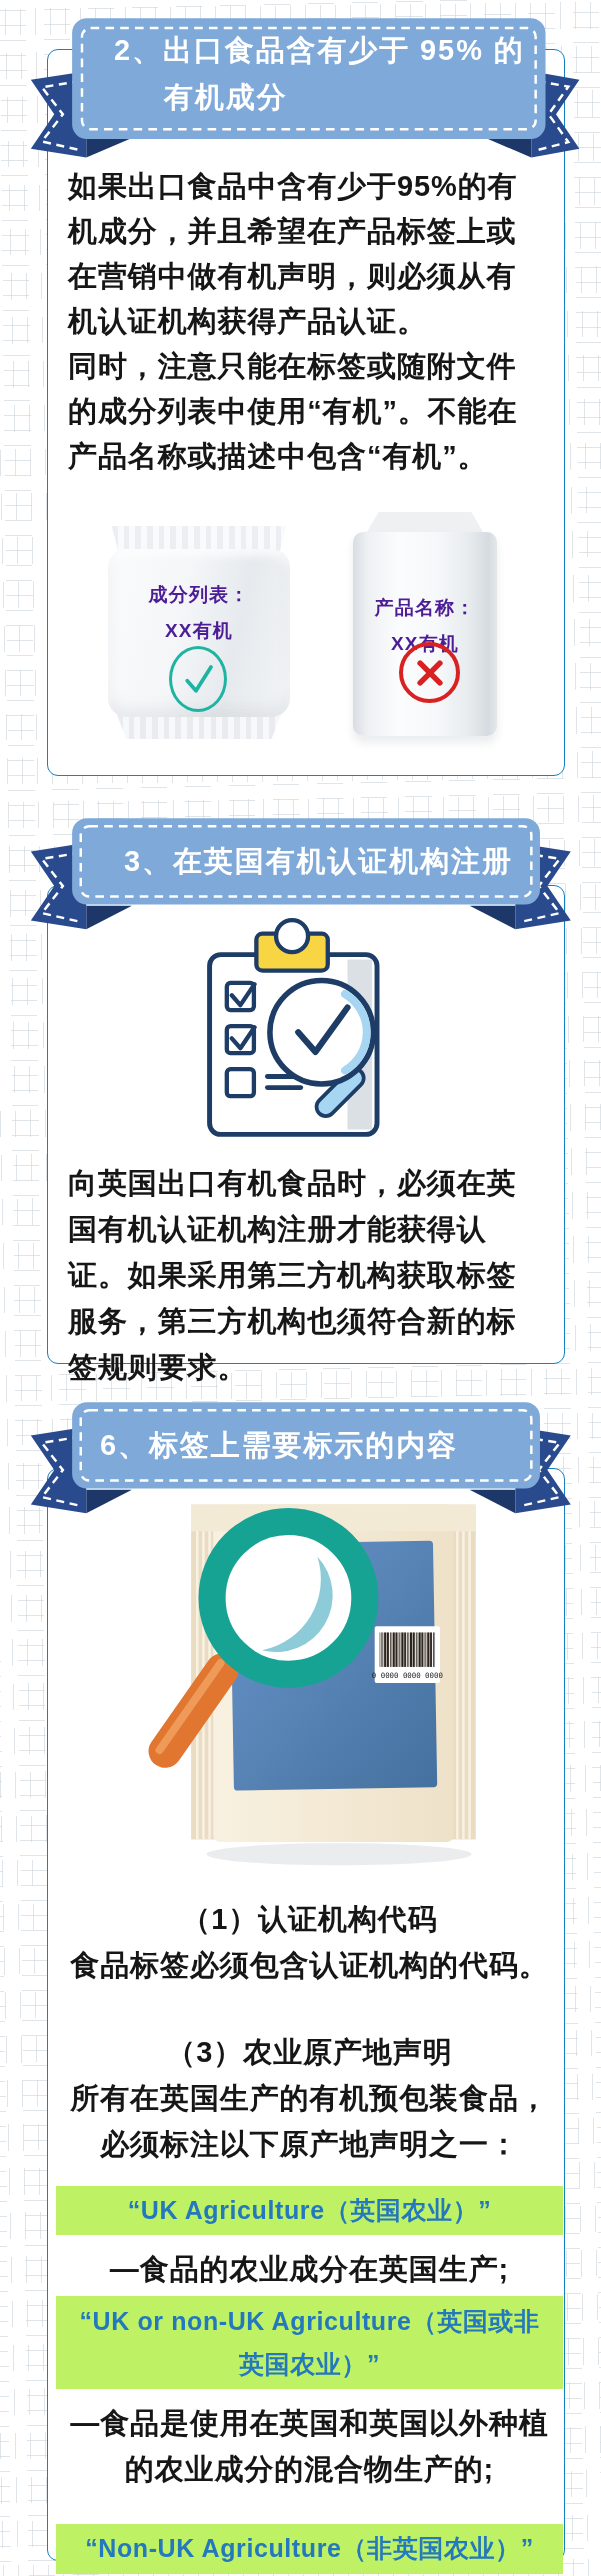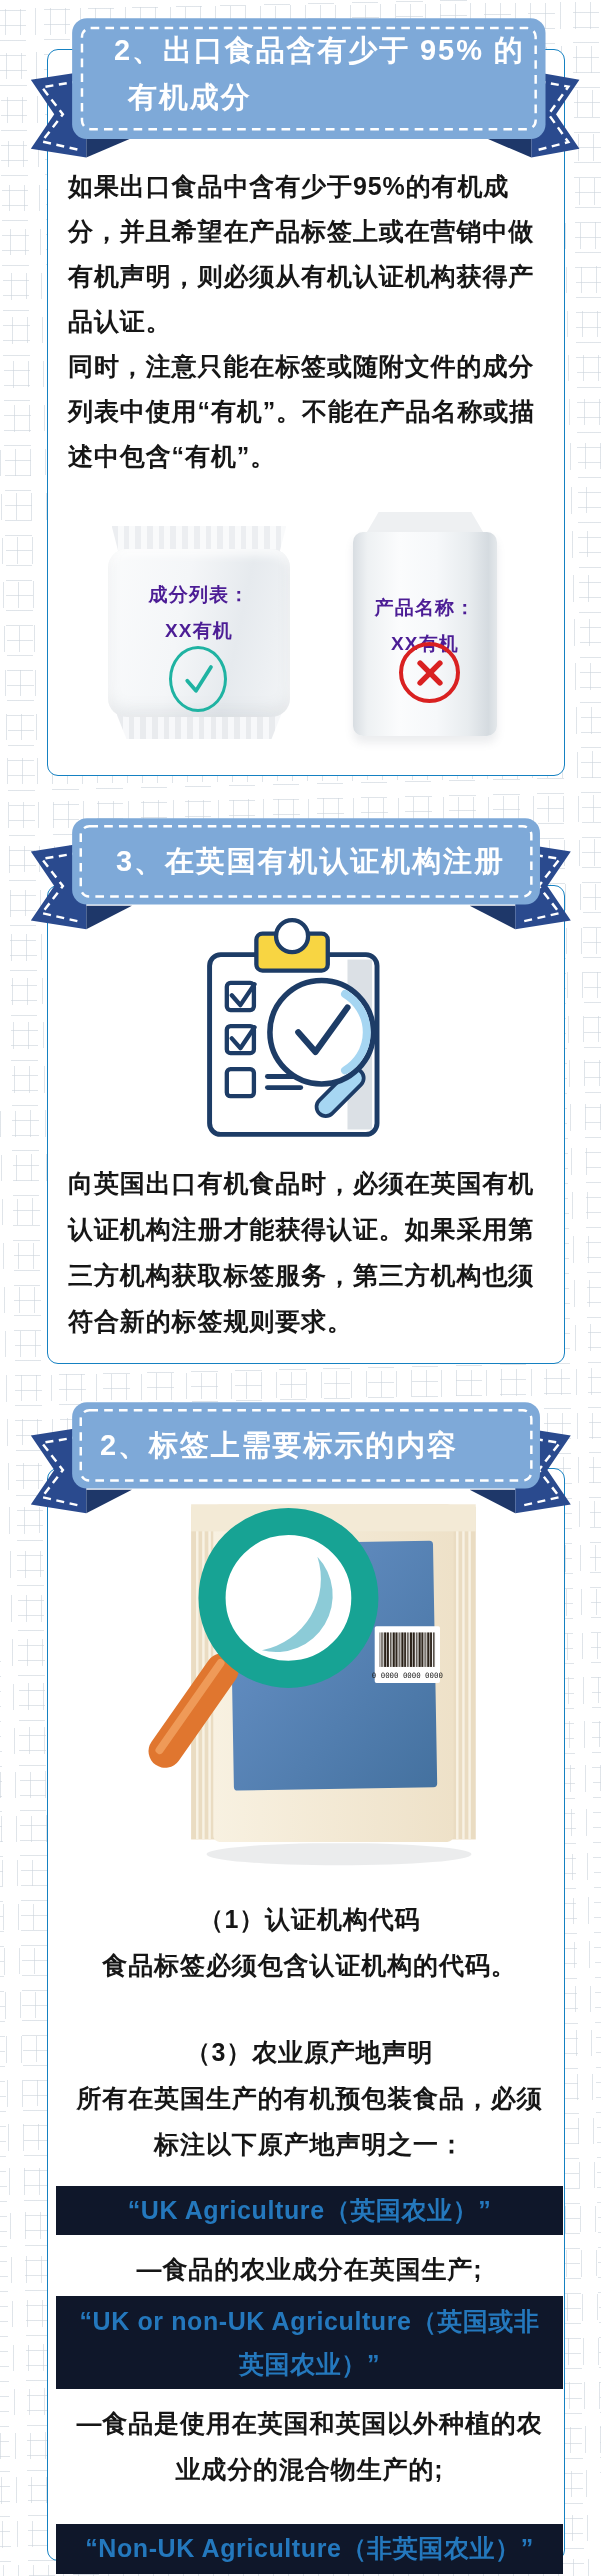--- a/index.html
+++ b/index.html
@@ -27,37 +27,37 @@
   #banner2-svg { top:12.3px; }
   #banner3-svg { top:813px; }
   #banner4-svg { top:1397px; }
 
   .banner-text {
     position:absolute; z-index:3; color:#ffffff; font-weight:700;
     font-size:29px; letter-spacing:1.9px; white-space:nowrap;
   }
   #banner2-text { left:72px; top:27px; width:474px; line-height:47px; }
   #banner2-text .l1 { padding-left:42px; }
-  #banner2-text .l2 { padding-left:56px; }
-  #banner3-text { left:72px; top:818px; width:468px; height:84px; line-height:86px; padding-left:44px; box-sizing:border-box; }
+  #banner2-text .l2 { padding-left:92px; }
+  #banner3-text { left:80px; top:818px; width:468px; height:84px; line-height:86px; padding-left:44px; box-sizing:border-box; }
   #banner4-text { left:72px; top:1402px; width:468px; height:86px; line-height:86px; padding-left:28px; box-sizing:border-box; }
 
   .para {
-    margin:0; font-size:25px; line-height:45px; color:#161616;
+    margin:0; font-size:29px; line-height:45px; color:#161616;
     font-weight:600; letter-spacing:0.9px;
   }
   .box2-text { position:absolute; left:68px; top:164px; width:476px; z-index:3; }
   .box3-text { position:absolute; left:68px; top:1160px; width:476px; z-index:3; }
   .box3-text .para, .box4-flow .para { line-height:46px; }
 
   .box4-flow { position:absolute; left:56px; top:1896px; width:507px; z-index:3;text-align:center; }
   .box4-flow .pad { padding:0 12.3px; }
   .gap-lg { margin-top:41px; }
   .claim {
-    background:#0f172a; color:#2478bd; font-size:25px; font-weight:700;
+    background:#bef264; color:#2478bd; font-size:25px; font-weight:700;
     letter-spacing:0.6px; padding:1.2px 18.5px; line-height:47px;
   }
   #claim2 { line-height:43px; padding:3.7px 18.5px; }
   .claim-desc { margin-top:11px; }
   #claim1 { margin-top:18.5px; }
   #claim2 { margin-top:4px; }
   #claim3 { margin-top:32px; }
 
   
   .pouch { position:absolute; z-index:3; }
@@ -202,21 +202,21 @@
   <svg class="banner-svg" id="banner4-svg" width="601" height="130" viewBox="0 0 975 210">
     <polygon points="140,150 214,150 140,188" fill="#1e3769"></polygon>
     <polygon points="836,150 762,150 836,188" fill="#1e3769"></polygon>
     <polygon points="140,48 50,62 88,118 50,174 140,188" fill="#2a4a8e"></polygon>
     <polyline points="130,64 68,74 102,118 68,162 130,176" fill="none" stroke="#ffffff" stroke-width="4" stroke-dasharray="13 9"></polyline>
     <polygon points="836,48 926,62 888,118 926,174 836,188" fill="#2a4a8e"></polygon>
     <polyline points="846,64 908,74 874,118 908,162 846,176" fill="none" stroke="#ffffff" stroke-width="4" stroke-dasharray="13 9"></polyline>
     <rect x="117" y="8" width="759" height="140" rx="24" fill="#7ea9d8"></rect>
     <rect x="131" y="21" width="731" height="114" rx="14" fill="none" stroke="#ffffff" stroke-width="4" stroke-dasharray="14 10"></rect>
   </svg>
-  <div class="banner-text" id="banner4-text">2、标签上需要标示的内容</div>
+  <div class="banner-text" id="banner4-text">6、标签上需要标示的内容</div>
 
   <svg class="illustration" id="package-illustration" width="382" height="450" viewBox="0 0 620 730">
     <defs>
       <linearGradient id="creamGrad" x1="0" y1="0" x2="1" y2="0">
         <stop offset="0" stop-color="#f8f1e1"></stop>
           <stop offset="1" stop-color="#eee1c8"></stop>
       </linearGradient>
       <linearGradient id="blueGrad" x1="0" y1="0" x2="1" y2="1">
         <stop offset="0" stop-color="#6a94ca"></stop>
           <stop offset="1" stop-color="#44719f"></stop>

